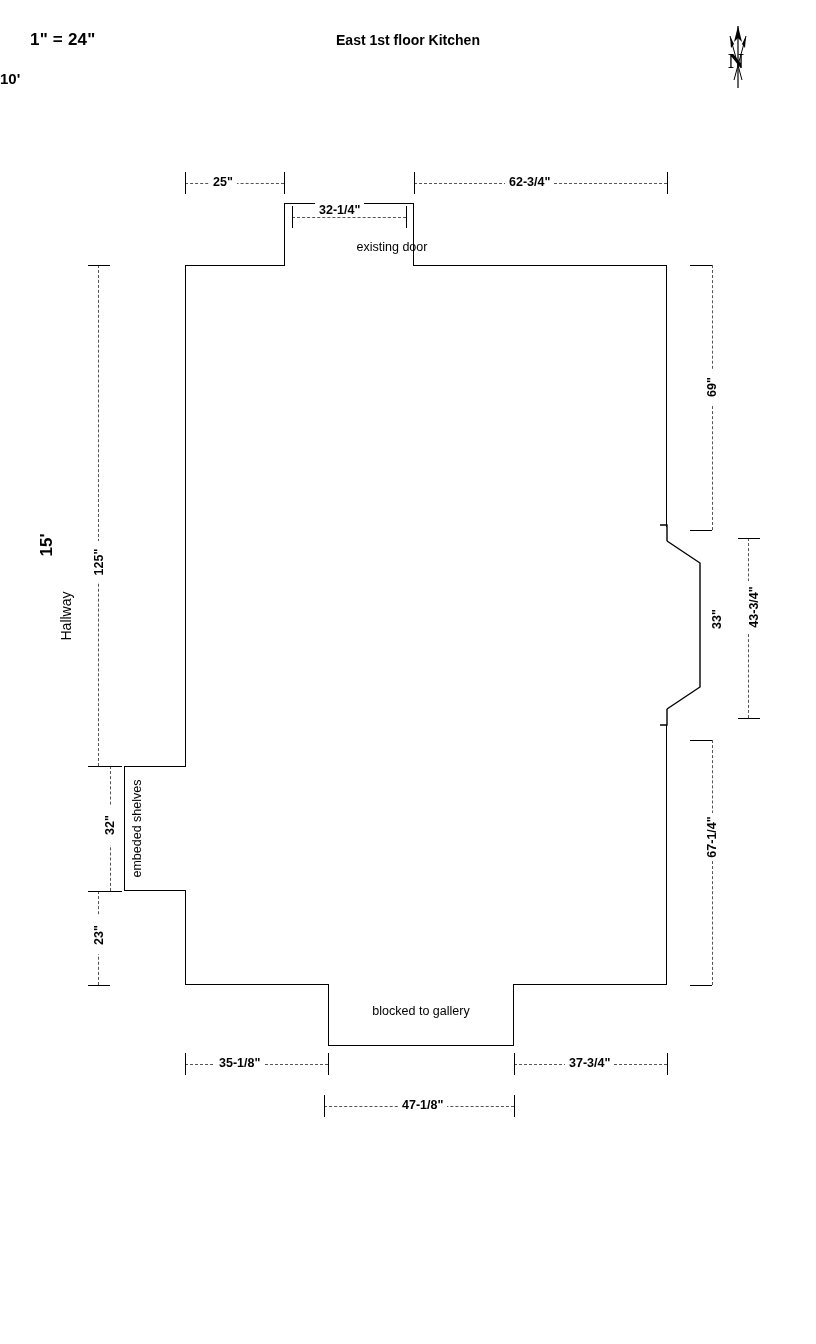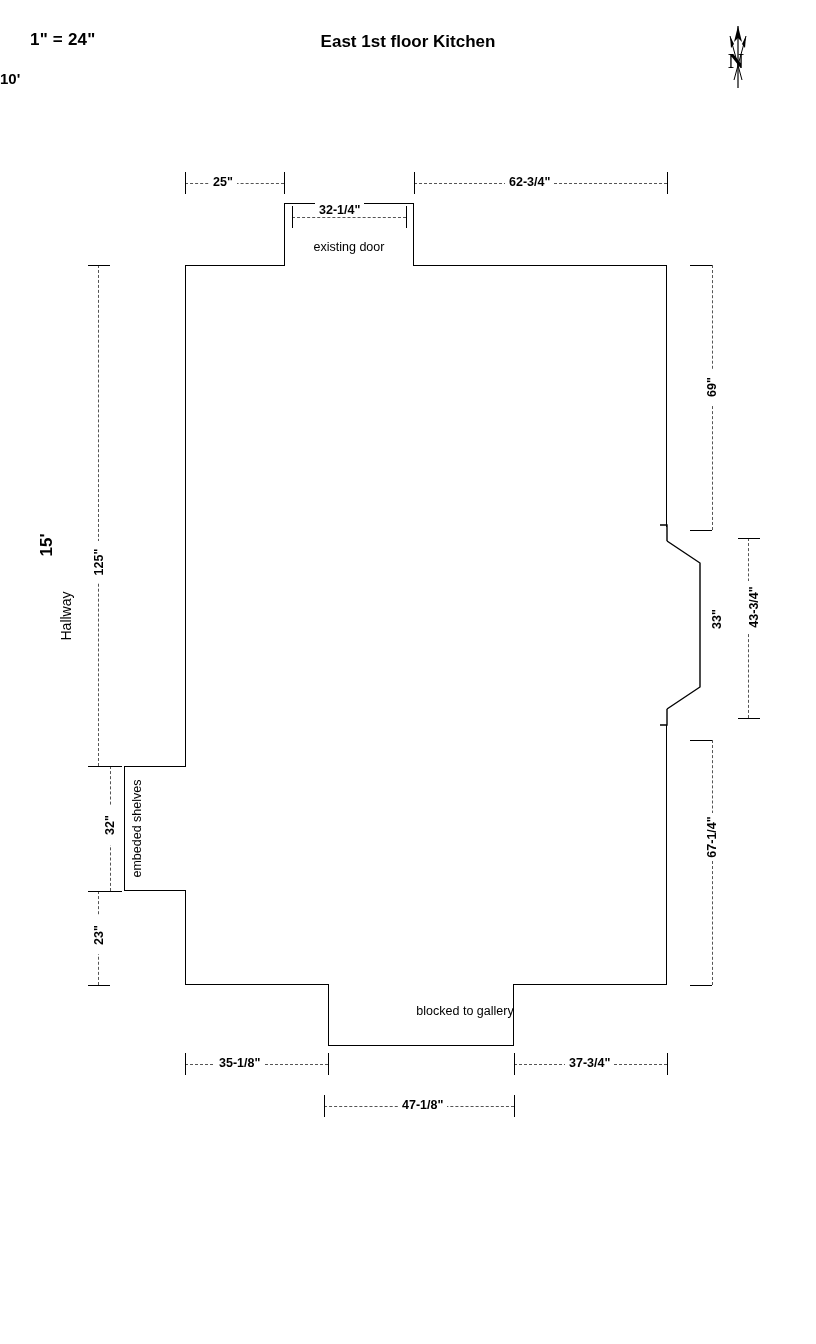--- a/index.html
+++ b/index.html
@@ -19,21 +19,21 @@
 
   
   .scale-note {
     left: 30px; top: 30px;
     font-size: 17px; font-weight: bold;
     letter-spacing: 0.2px;
   }
   .title {
     left: 0; top: 32px; width: 816px;
     text-align: center;
-    font-size: 17px; font-weight: bold;
+    font-size: 14px; font-weight: bold;
   }
   .subtitle {
     left: 0; top: 70px; width: 816px;
     text-align: left;
     font-size: 15px; font-weight: bold;
   }
 
   
   .compass { left: 706px; top: 22px; width: 60px; height: 70px; }
 
@@ -48,33 +48,33 @@
   .door-box {
     left: 284px; top: 203px;
     width: 130px; height: 63px;
     border: 1px solid #000;
     border-bottom: none;
     box-sizing: border-box;
     background: #fff;
   }
   .door-label {
     left: 284px; top: 240px; width: 130px;
-    text-align: center; font-size: 12.5px;
+    text-align: center; font-size: 12.5px; padding-left: 43px;
   }
   .gallery-box {
     left: 328px; top: 984px;
     width: 186px; height: 62px;
     border: 1px solid #000;
     border-top: none;
     box-sizing: border-box;
     background: #fff;
   }
   .gallery-label {
     left: 328px; top: 1004px; width: 186px;
-    text-align: center; font-size: 12.5px; margin-left: 44px;
+    text-align: center; font-size: 12.5px;
   }
   .shelf-box {
     left: 124px; top: 766px;
     width: 62px; height: 125px;
     border: 1px solid #000;
     border-right: none;
     box-sizing: border-box;
     background: #fff;
   }
   .shelf-label {

